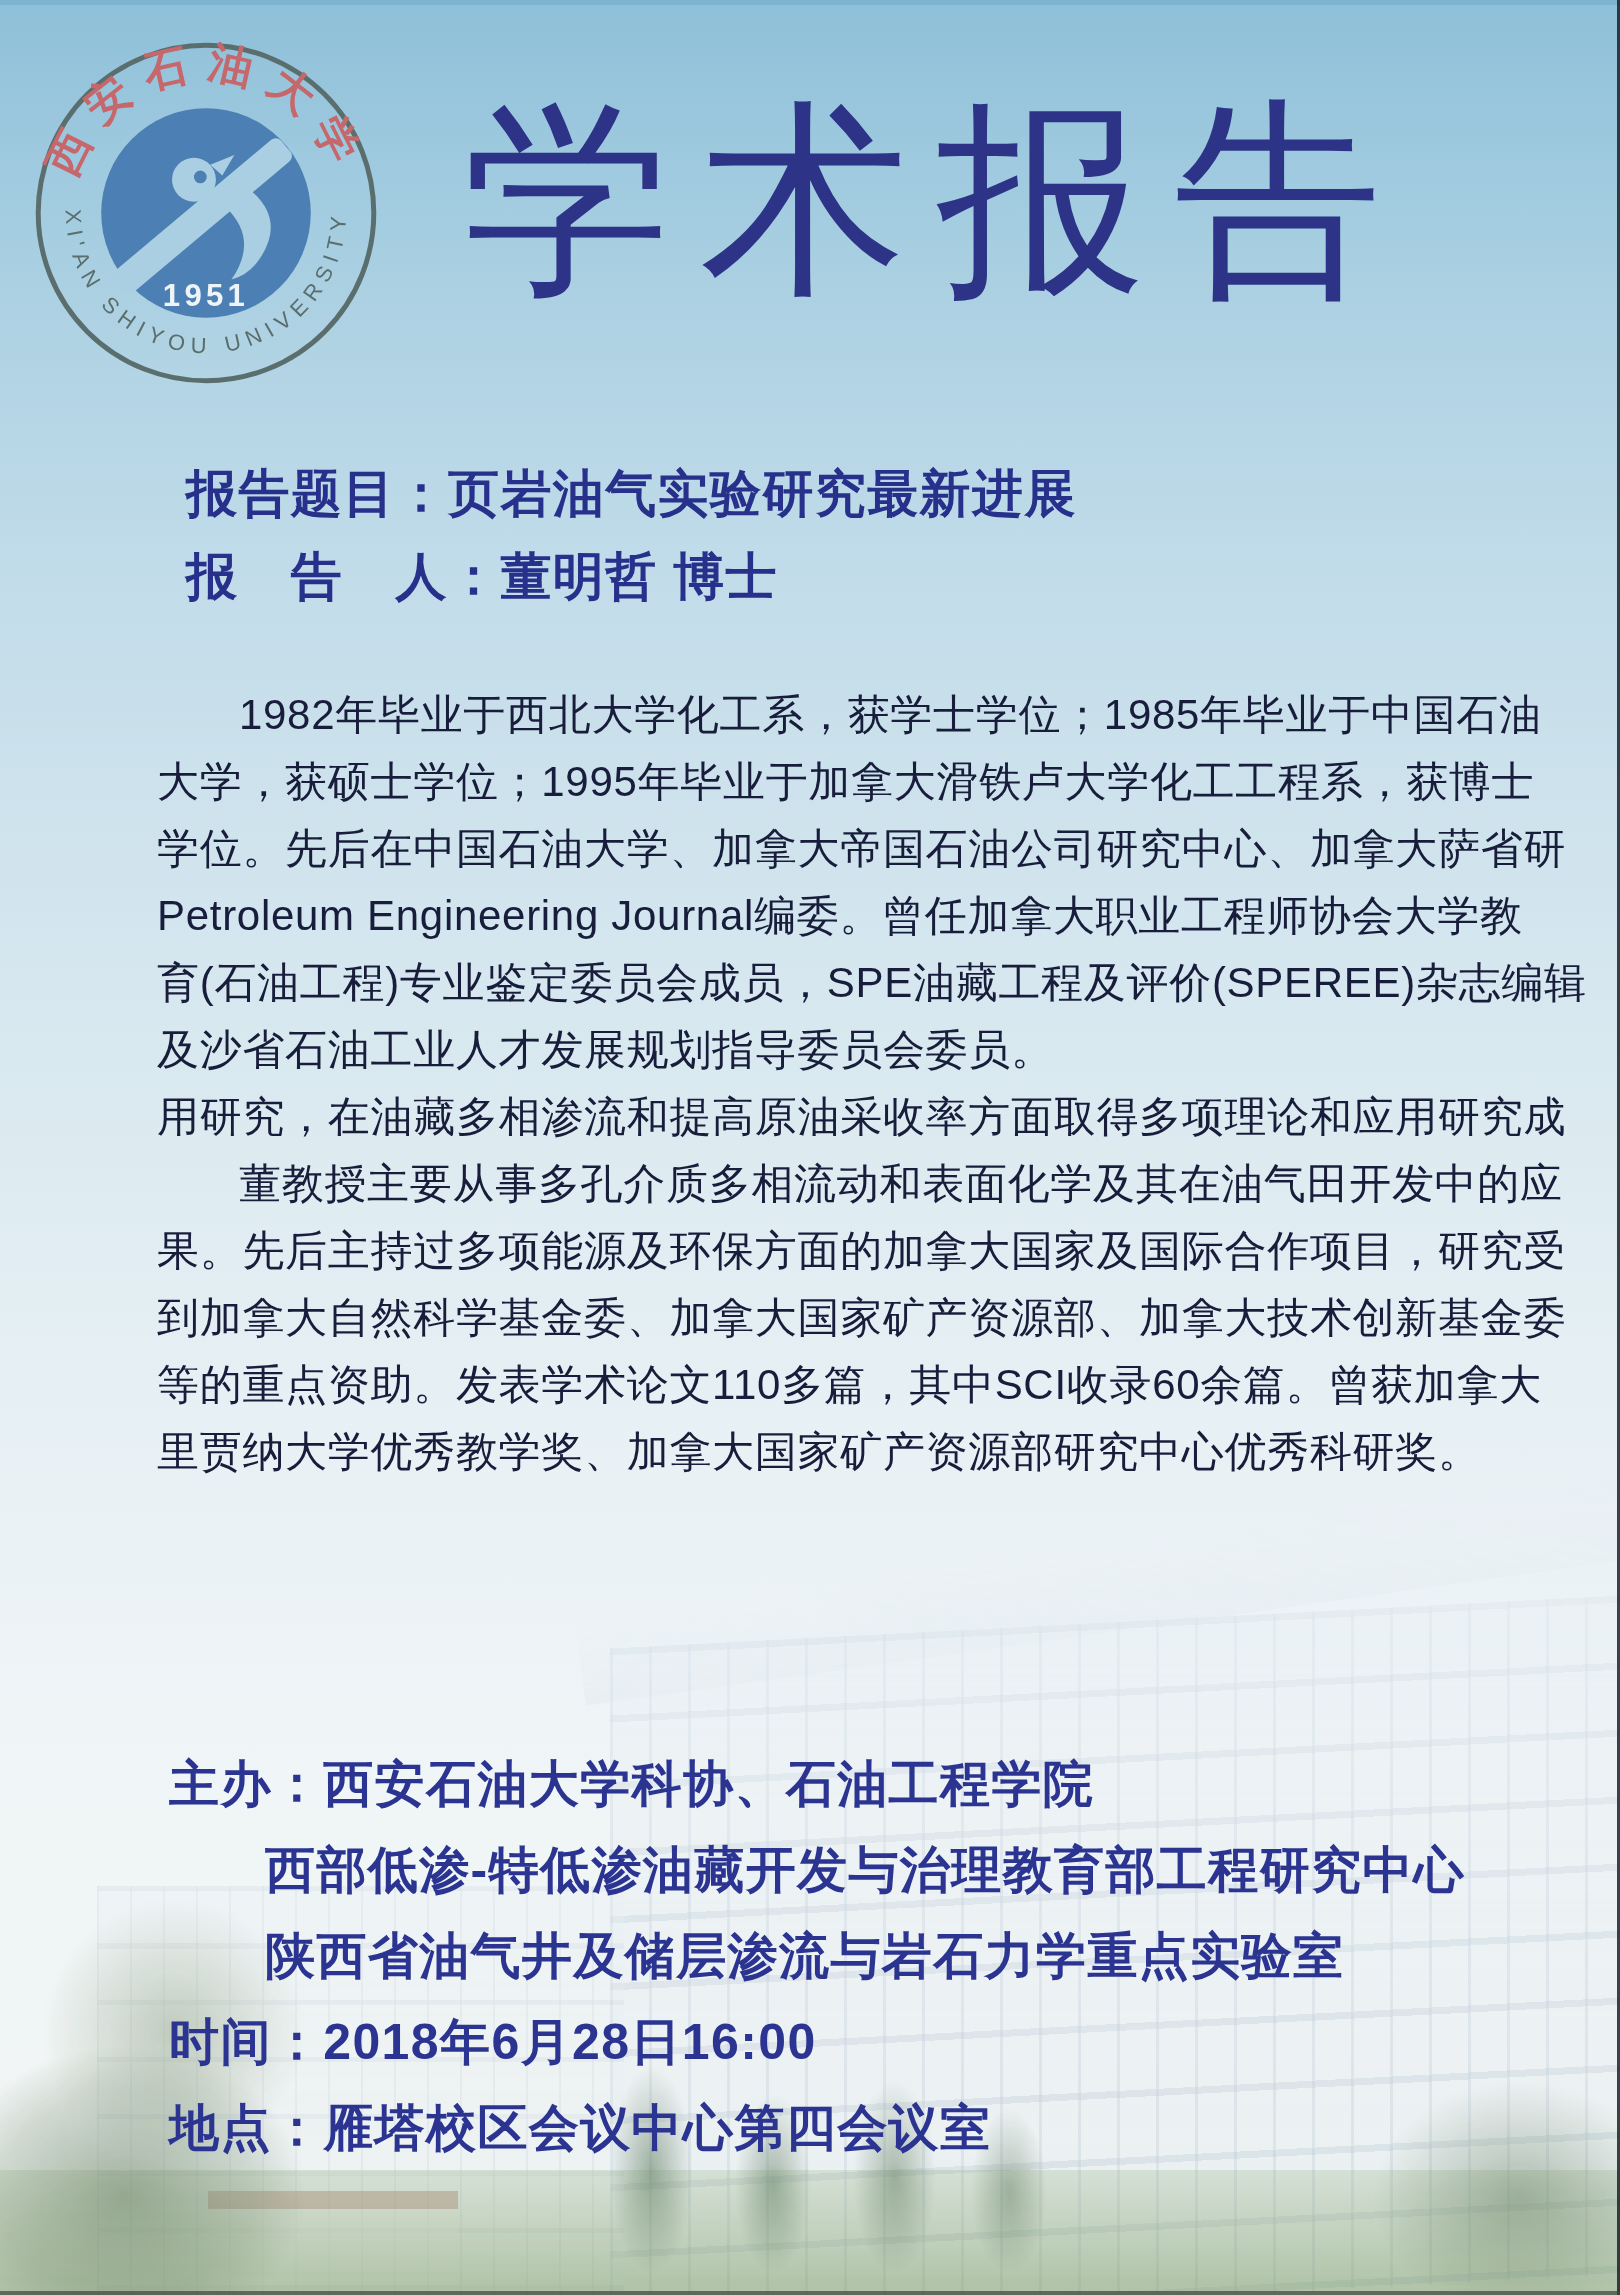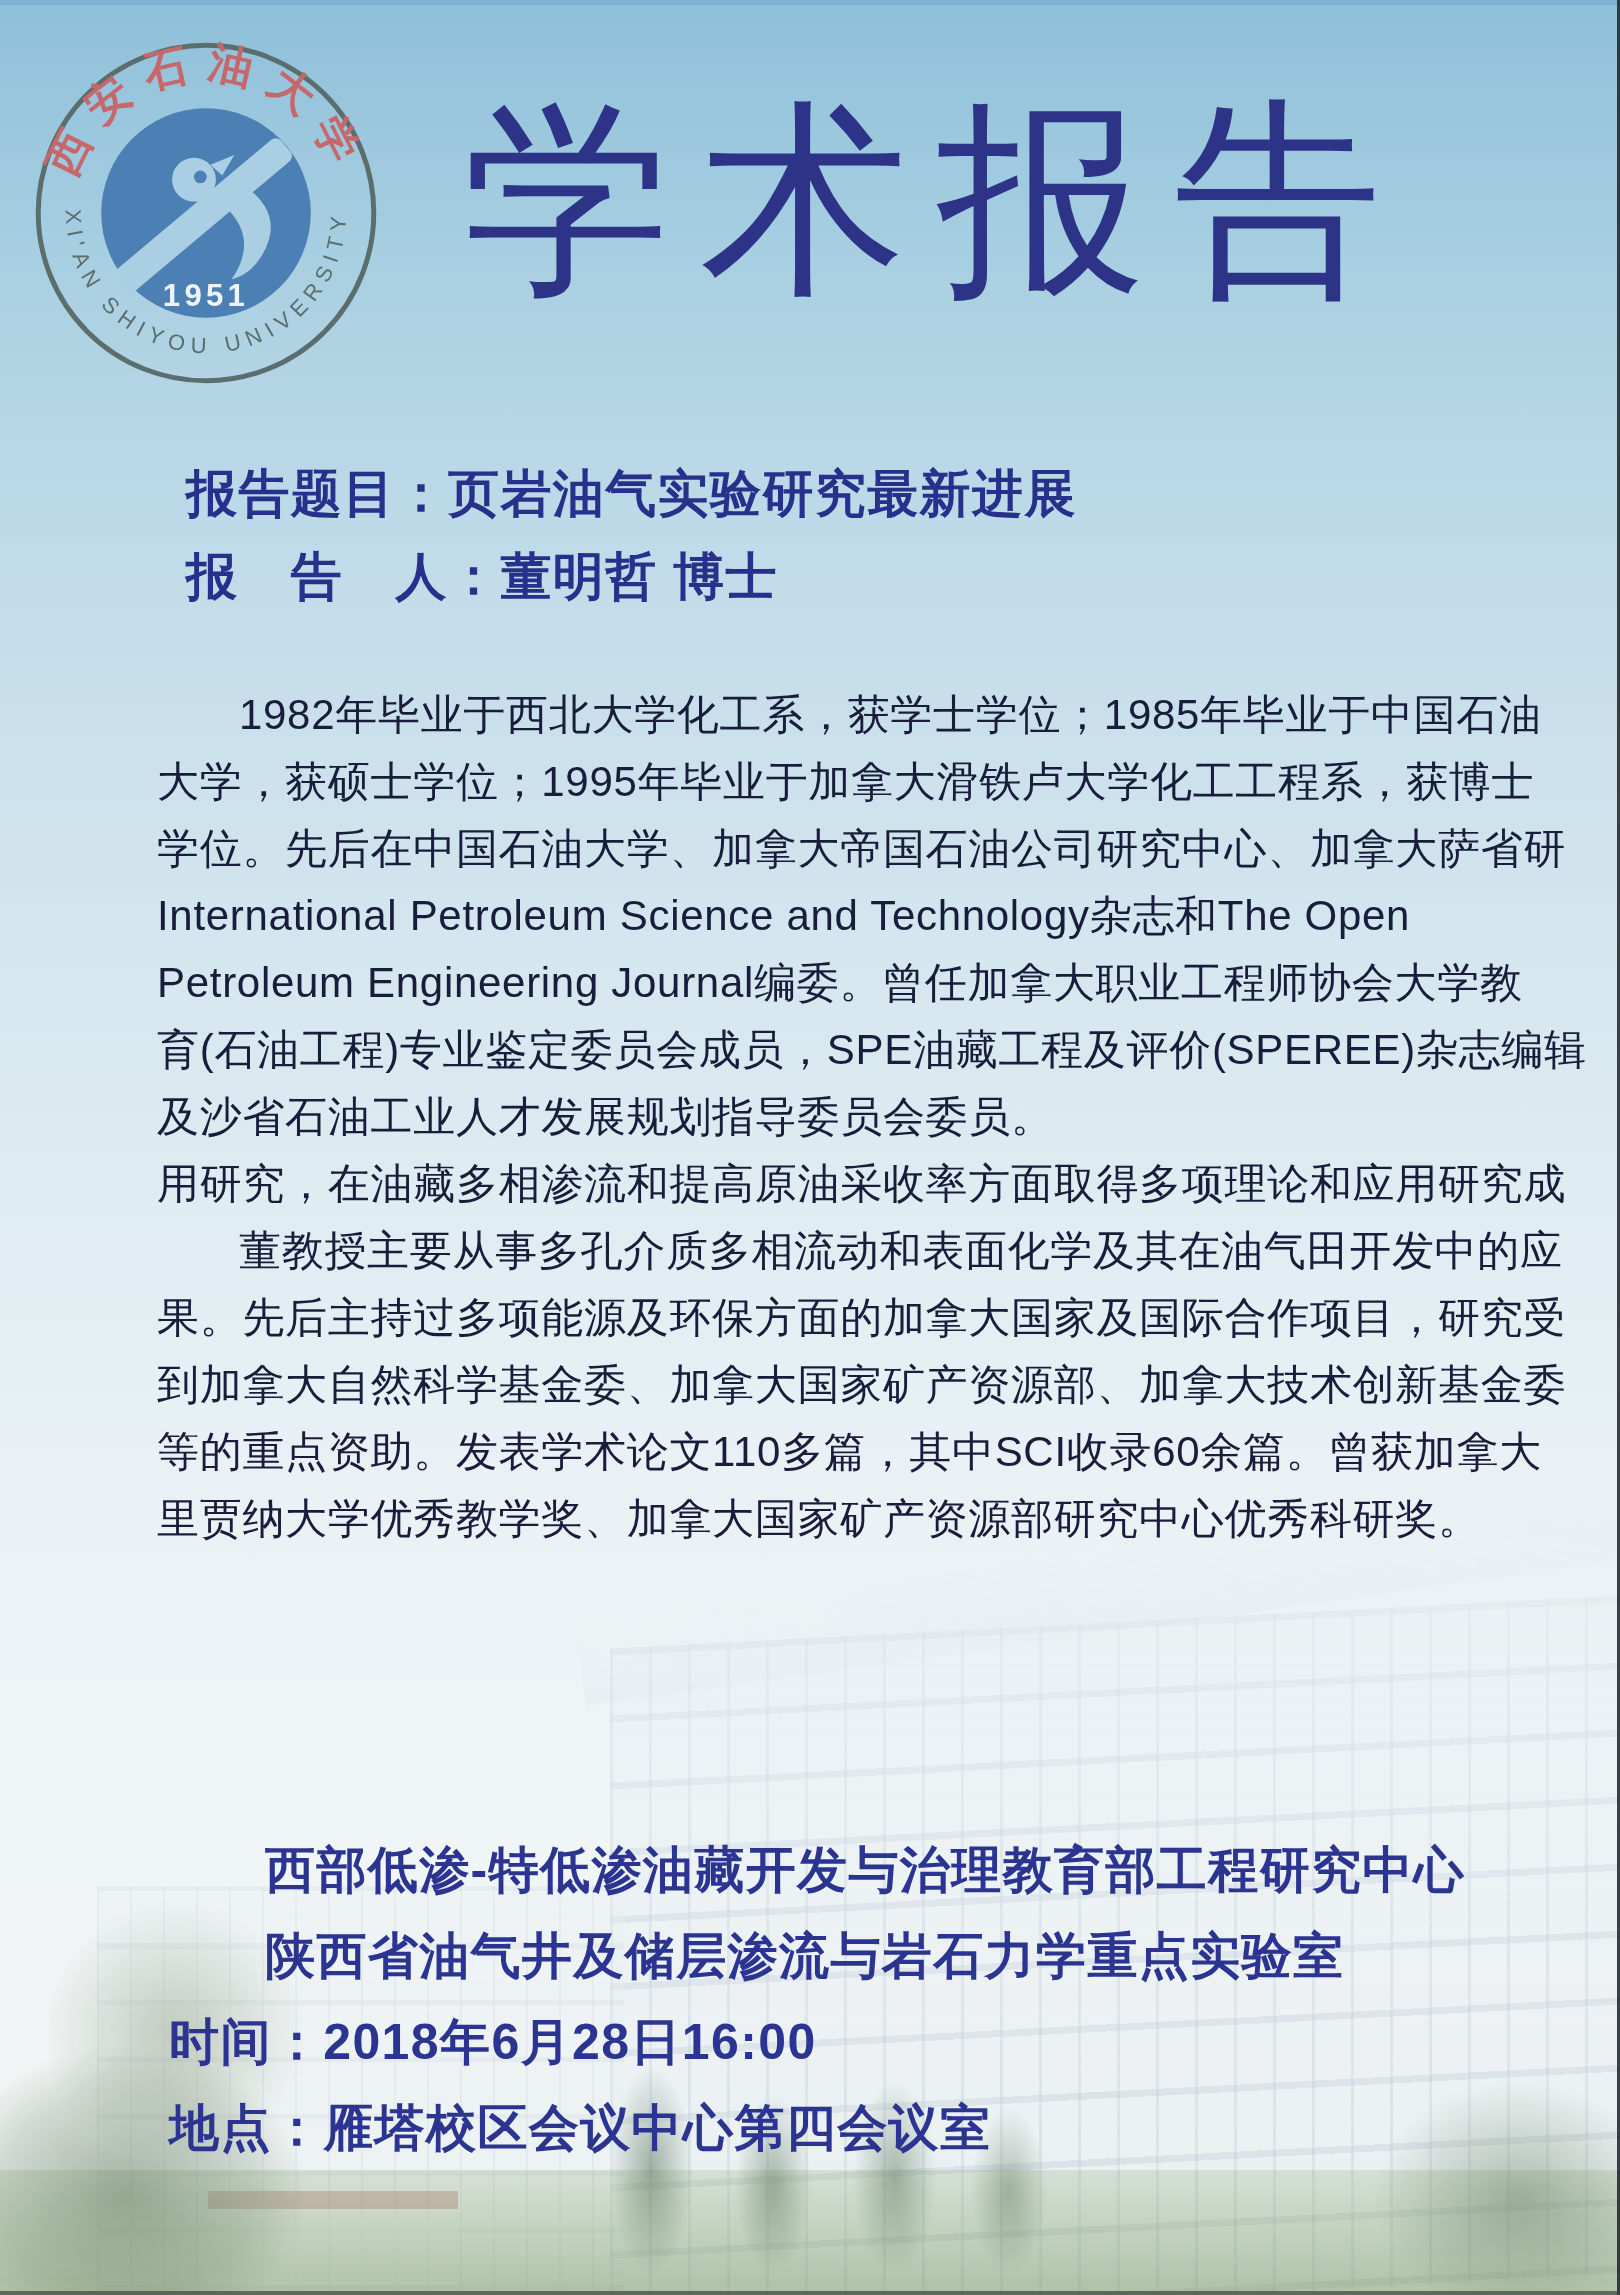--- a/index.html
+++ b/index.html
@@ -144,32 +144,34 @@
     <span>报告题目：</span><span>页岩油气实验研究最新进展</span>
   </div>
   <div id="speaker-line" class="abs headline">
     <span>报　告　人：</span><span>董明哲 博士</span>
   </div>
 
   <div id="bio" class="abs">
     <div class="bio-line indent">1982年毕业于西北大学化工系，获学士学位；1985年毕业于中国石油</div>
     <div class="bio-line">大学，获硕士学位；1995年毕业于加拿大滑铁卢大学化工工程系，获博士</div>
     <div class="bio-line">学位。先后在中国石油大学、加拿大帝国石油公司研究中心、加拿大萨省研</div>
-    <div class="bio-line">International Petroleum Science and Technology杂志和The Open</div>
     <div class="bio-line">Petroleum Engineering Journal编委。曾任加拿大职业工程师协会大学教</div>
     <div class="bio-line">育(石油工程)专业鉴定委员会成员，SPE油藏工程及评价(SPEREE)杂志编辑</div>
     <div class="bio-line">及沙省石油工业人才发展规划指导委员会委员。</div>
     <div class="bio-line">用研究，在油藏多相渗流和提高原油采收率方面取得多项理论和应用研究成</div>
     <div class="bio-line indent">董教授主要从事多孔介质多相流动和表面化学及其在油气田开发中的应</div>
     <div class="bio-line">果。先后主持过多项能源及环保方面的加拿大国家及国际合作项目，研究受</div>
     <div class="bio-line">到加拿大自然科学基金委、加拿大国家矿产资源部、加拿大技术创新基金委</div>
     <div class="bio-line">等的重点资助。发表学术论文110多篇，其中SCI收录60余篇。曾获加拿大</div>
     <div class="bio-line">里贾纳大学优秀教学奖、加拿大国家矿产资源部研究中心优秀科研奖。</div>
   </div>
 
+  <div id="f-host" class="abs footer-line">
+    <span>主办：</span><span>西安石油大学科协、石油工程学院</span>
+  </div>
   <div id="f-host2" class="abs footer-line">西部低渗-特低渗油藏开发与治理教育部工程研究中心</div>
   <div id="f-host3" class="abs footer-line">陕西省油气井及储层渗流与岩石力学重点实验室</div>
   <div id="f-time" class="abs footer-line">
     <span>时间：</span><span>2018年6月28日16:00</span>
   </div>
   <div id="f-venue" class="abs footer-line">
     <span>地点：</span><span>雁塔校区会议中心第四会议室</span>
   </div>
 
   <div class="abs edge-top"></div>

